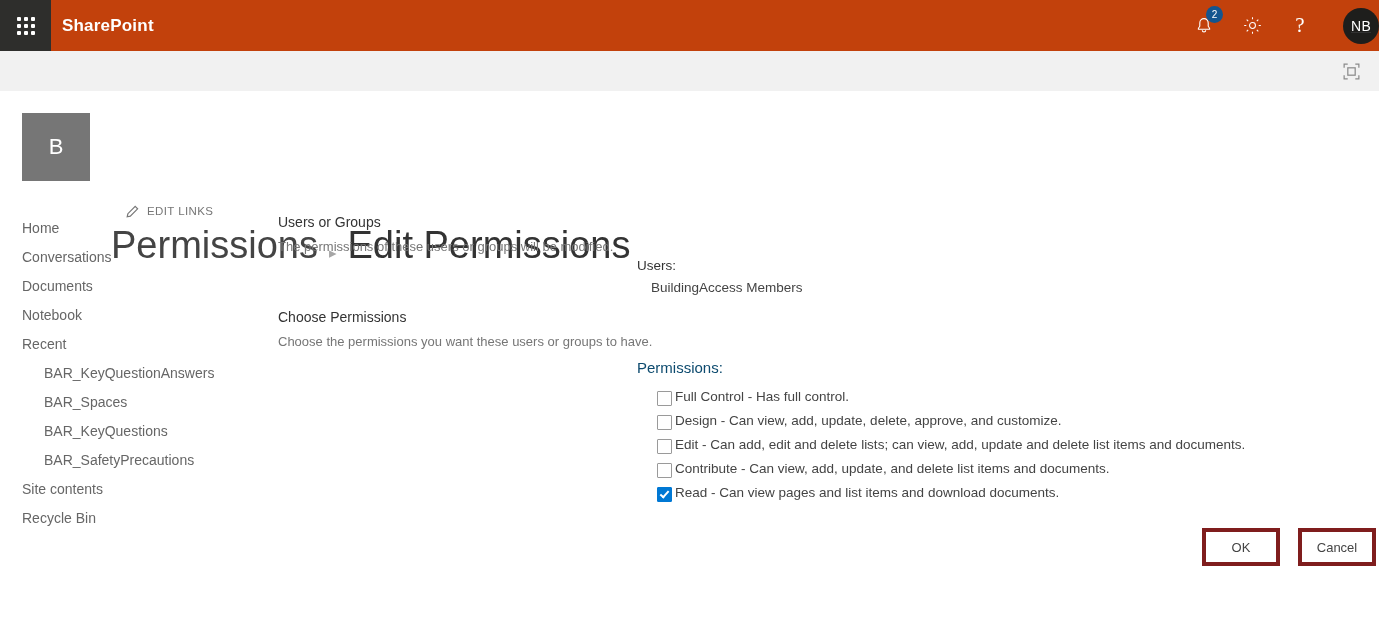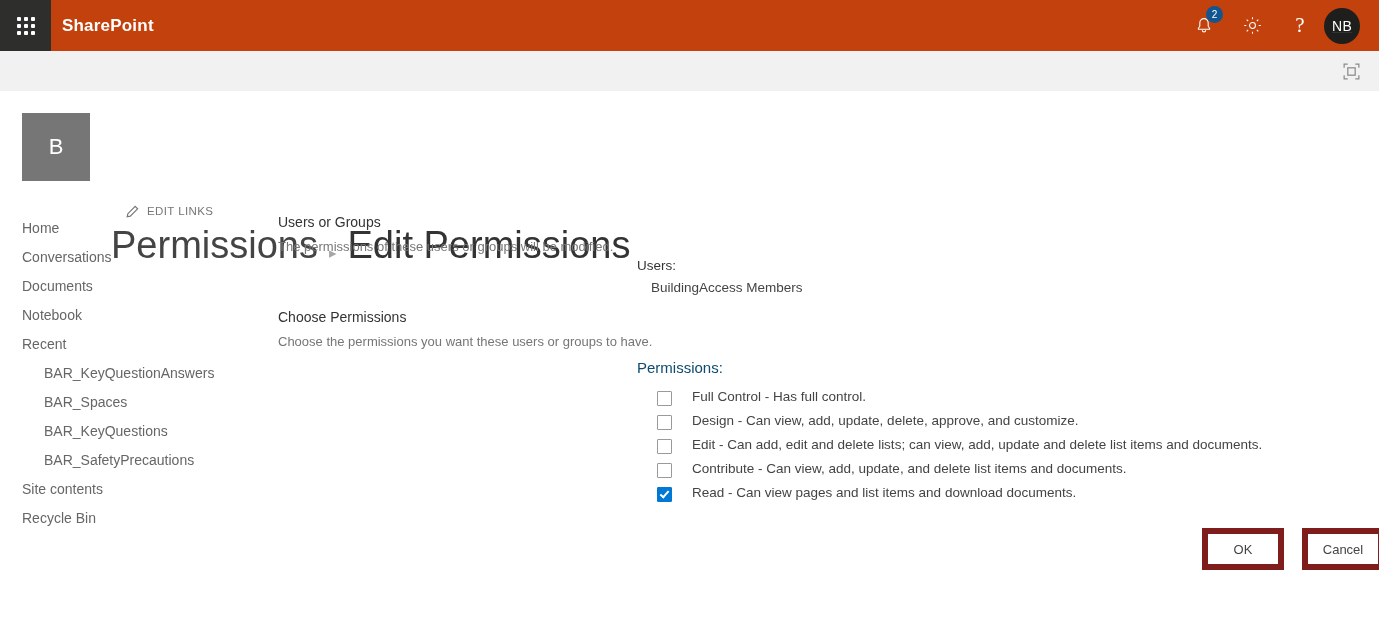--- a/index.html
+++ b/index.html
@@ -90,21 +90,21 @@
     color: #ffffff;
     font-size: 21px;
     line-height: 1;
     font-family: "Liberation Serif", serif;
   }
   .avatar-wrap {
     width: 55px;
     height: 51px;
     display: flex;
     align-items: center;
-    justify-content: flex-start;
+    justify-content: flex-end;
     cursor: pointer;
     text-decoration: underline;
   }
   .avatar {
     width: 36px;
     height: 36px;
     border-radius: 50%;
     background: #1e1e1c;
     color: #ffffff;
     font-size: 14px;
@@ -257,21 +257,21 @@
     color: #0c4a6e;
     margin-top: 64px;
     margin-bottom: 9px;
   }
   .perm-list {
     padding-left: 20px;
   }
   .perm-row {
     display: flex;
     align-items: flex-start;
-    gap: 20px;
+    gap: 3px;
     padding: 3px 0;
     cursor: pointer;
   }
   .cbox {
     width: 13px;
     height: 13px;
     border: 1px solid #9a9a9a;
     background: #ffffff;
     border-radius: 1px;
     flex: none;
@@ -304,21 +304,21 @@
     position: absolute;
     left: 1202px;
     top: 528px;
     display: flex;
     gap: 18px;
   }
   .btn {
     width: 70px;
     height: 30px;
     background: #ffffff;
-    border: 6px solid #7f1d1d;
+    border: 4px solid #7f1d1d;
     color: #444444;
     font-size: 13px;
     font-family: "Liberation Sans", sans-serif;
     display: flex;
     align-items: center;
     justify-content: center;
     cursor: pointer;
   }
 </style>
 </head>

